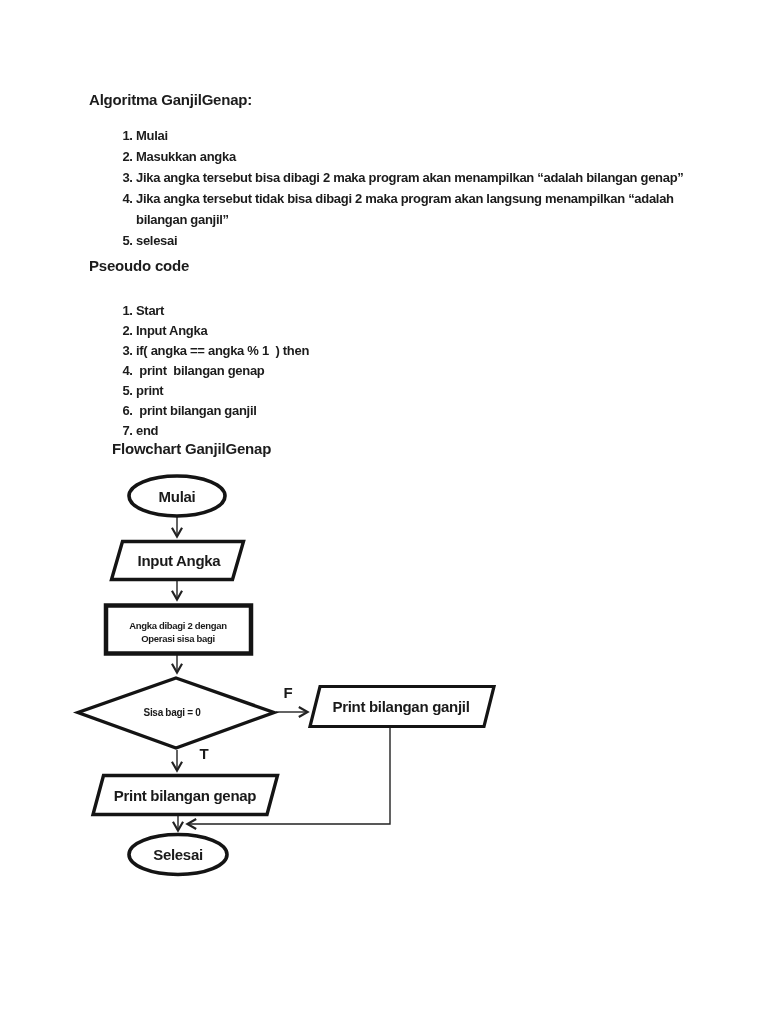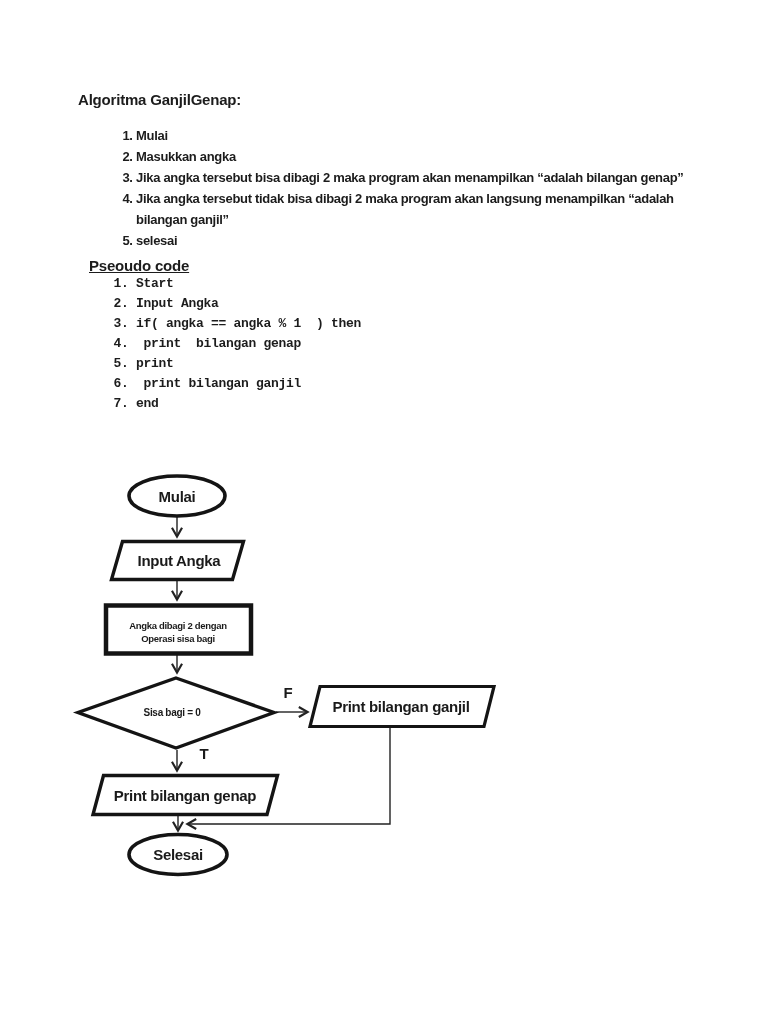--- a/index.html
+++ b/index.html
@@ -29,24 +29,24 @@
     padding-left: 46px;
     font-size: 13px;
     font-weight: 700;
     letter-spacing: -0.3px;
   }
   .doc-list li {
     white-space: pre-wrap;
   }
   #algo-list { top: 125px; left: 90px; width: 640px; }
   #algo-list li { line-height: 21px; }
-  #pseudo-list { top: 274px; left: 90px; width: 500px; font-family: Liberation Mono, monospace; }
+  #pseudo-list { top: 301px; left: 90px; width: 500px; }
   #pseudo-list li { line-height: 20px; }
-  #algo-heading  { left: 78px;  top: 90px; text-align: right; }
-  #pseudo-heading{ left: 89px;  top: 256px; text-decoration: underline; }
+  #algo-heading  { left: 89px;  top: 90px; text-align: right; }
+  #pseudo-heading{ left: 89px;  top: 256px; }
   #flow-heading  { left: 112px; top: 439px; }
   svg.flowchart {
     position: absolute;
     left: 0; top: 440px;
   }
   .flow-label {
     font-family: "Liberation Sans", sans-serif;
     font-weight: 700;
     fill: #1a1a1a;
     letter-spacing: -0.3px;
@@ -75,20 +75,21 @@
   <ol id="pseudo-list" class="doc-list">
     <li>Start</li>
     <li>Input Angka</li>
     <li>if( angka == angka % 1  ) then</li>
     <li> print  bilangan genap</li>
     <li>print</li>
     <li> print bilangan ganjil</li>
     <li>end</li>
   </ol>
 
+  <div id="flow-heading" class="heading">Flowchart GanjilGenap</div>
 
   <svg class="flowchart" width="768" height="470" viewBox="0 0 768 470">
     <defs>
       <marker id="arrow" viewBox="0 0 10 10" refX="8" refY="5" markerWidth="9" markerHeight="9" orient="auto-start-reverse">
         <path d="M1.5,1 L8.5,5 L1.5,9" fill="none" stroke="#222222" stroke-width="1.7"></path>
       </marker>
     </defs>
 
     <line class="flow-line" x1="177" y1="77" x2="177" y2="96" marker-end="url(#arrow)"></line>
     <line class="flow-line" x1="177" y1="141" x2="177" y2="159" marker-end="url(#arrow)"></line>

